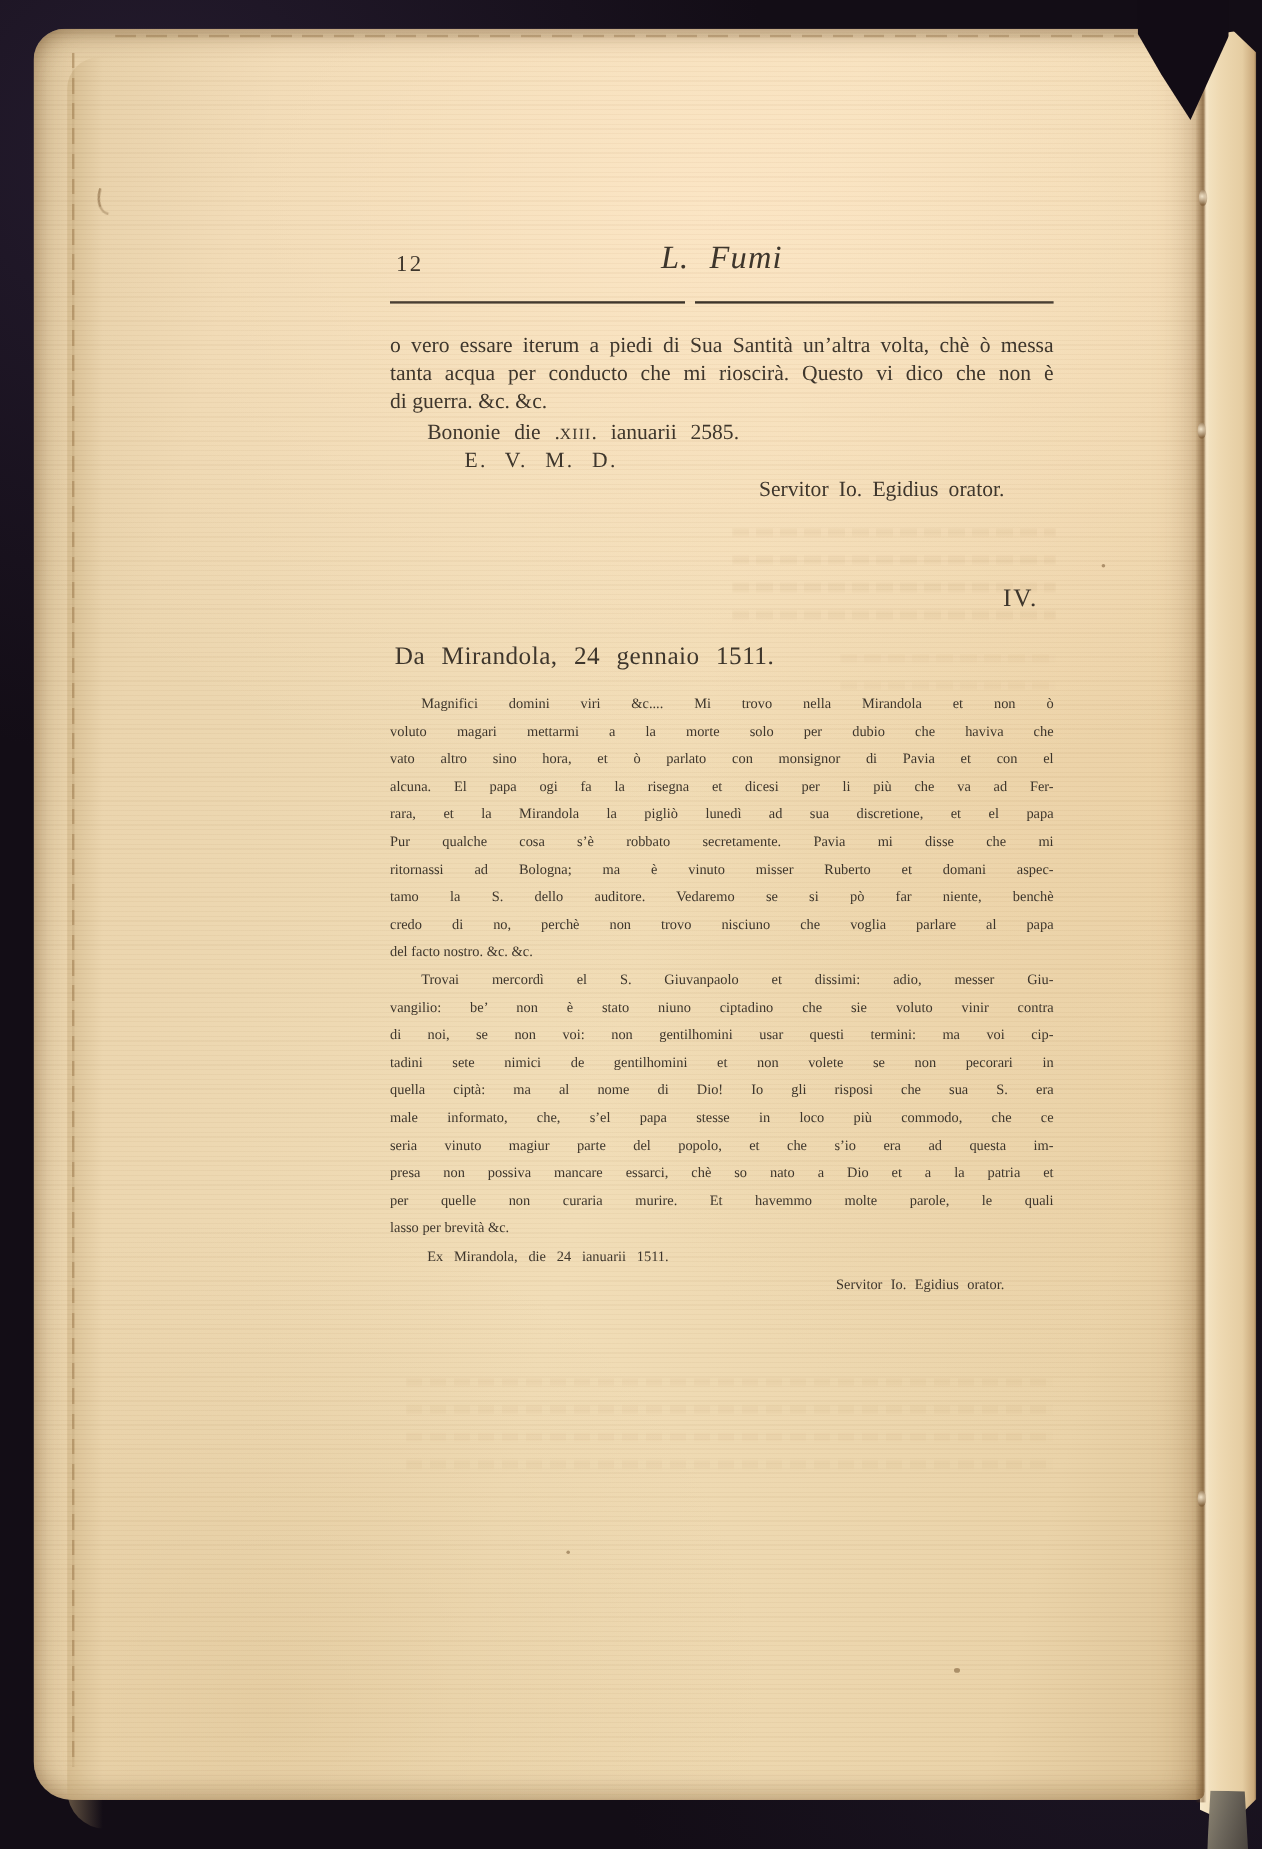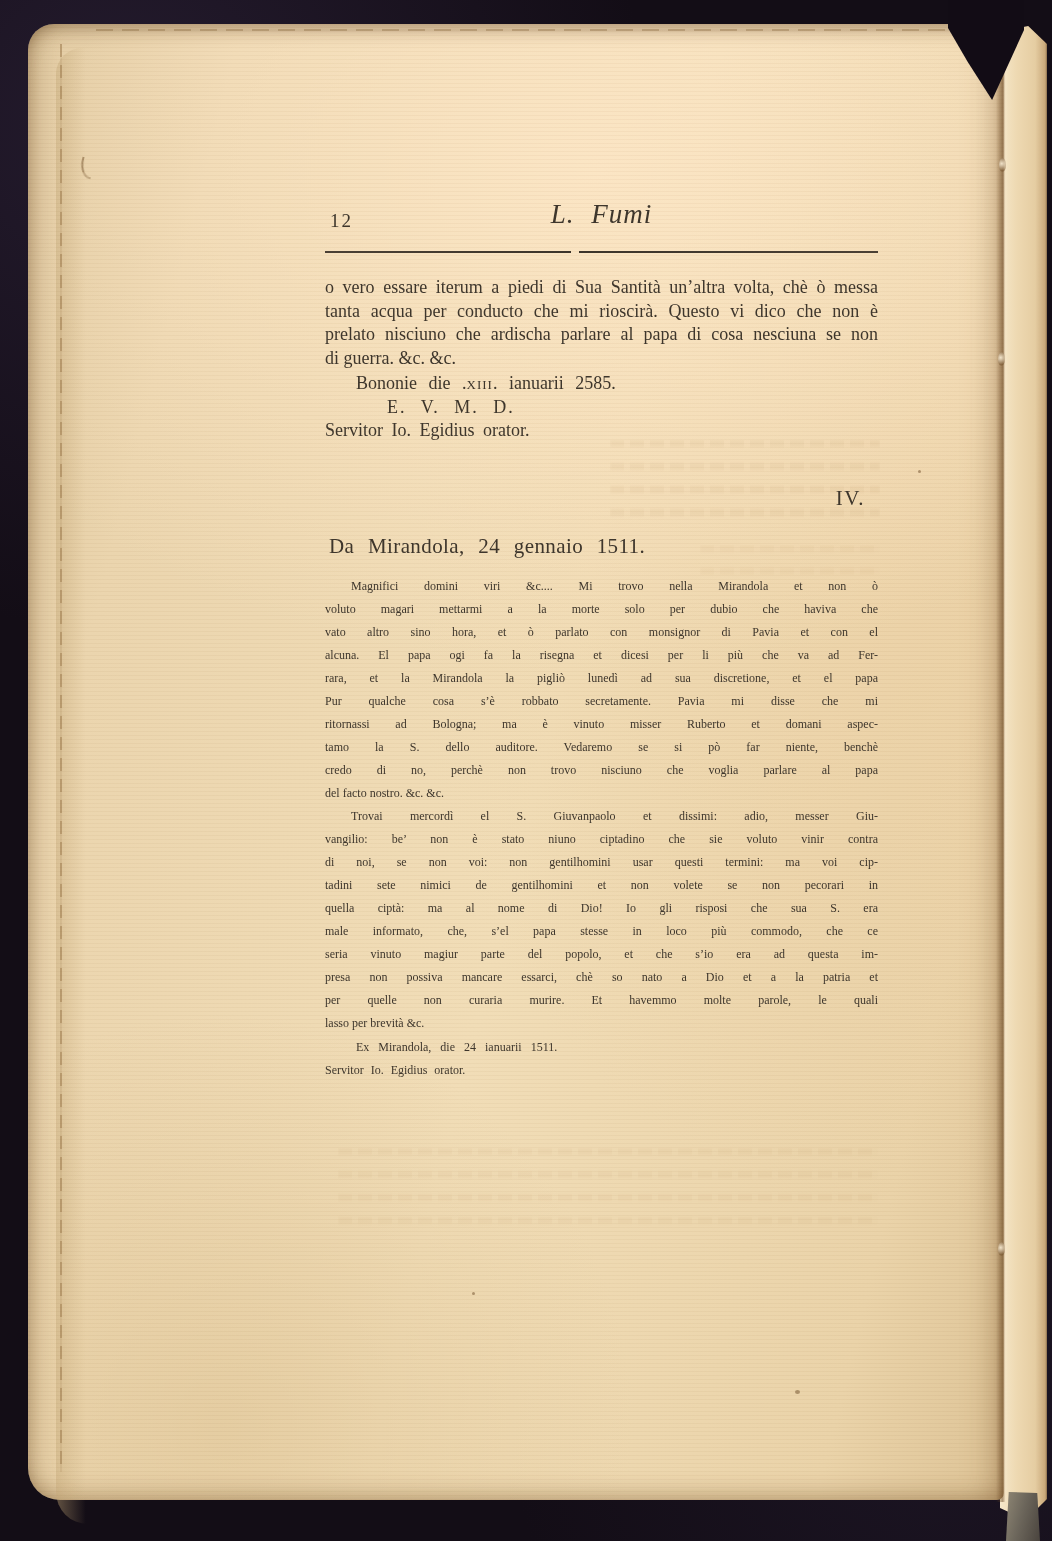--- a/index.html
+++ b/index.html
@@ -98,21 +98,21 @@
 
   .block-1{top:276px;}
   .letter-body{font-size:18px;line-height:23.5px;}
   .tline{text-align:justify;text-align-last:justify;white-space:normal;}
   .para .tline:last-child{text-align-last:left;}
   .indent-first .tline:first-child{text-indent:26px;}
 
   .dateline{padding-left:31px;margin-top:2px;word-spacing:7px;}
   .sc{font-variant:small-caps;letter-spacing:1px;}
   .salutation{padding-left:62px;word-spacing:8px;letter-spacing:2px;}
-  .signature{text-align:left;padding-right:41px;word-spacing:4px;}
+  .signature{text-align:right;padding-right:41px;word-spacing:4px;}
 
   .section-number{position:absolute;left:325px;top:486px;width:540px;text-align:right;
     font-size:21px;letter-spacing:1.5px;}
   .section-heading{position:absolute;left:329px;top:534px;font-size:21px;word-spacing:8px;letter-spacing:.4px;}
 
   .block-2{top:575px;font-size:12px;line-height:23px;}
   .block-2 .dateline{margin-top:1px;word-spacing:6px;}
 </style>
 </head>
 <body>
@@ -143,21 +143,20 @@
   <div class="ghost" style="left:700px;top:545px;width:180px;height:30px;opacity:.35;"></div>
 
   <div class="page-number ink">12</div>
   <div class="running-title ink">L. Fumi</div>
   <div class="rule"></div>
 
   <div class="col block-1 letter-body ink">
     <div class="para">
         <div class="tline">o vero essare iterum a piedi di Sua Santità un’altra volta, chè ò messa</div>
         <div class="tline">tanta acqua per conducto che mi rioscirà. Questo vi dico che non è</div>
-        <div class="tline">prelato nisciuno che ardischa parlare al papa di cosa nesciuna se non</div>
         <div class="tline">di guerra. &amp;c. &amp;c.</div>
       </div>
     <div class="dateline"><span>Bononie die .</span><span class="sc">xiii</span><span>. ianuarii 2585.</span></div>
     <div class="salutation">E. V. M. D.</div>
     <div class="signature">Servitor Io. Egidius orator.</div>
   </div>
 
   <div class="section-number ink">IV.</div>
   <div class="section-heading ink">Da Mirandola, 24 gennaio 1511.</div>
 

